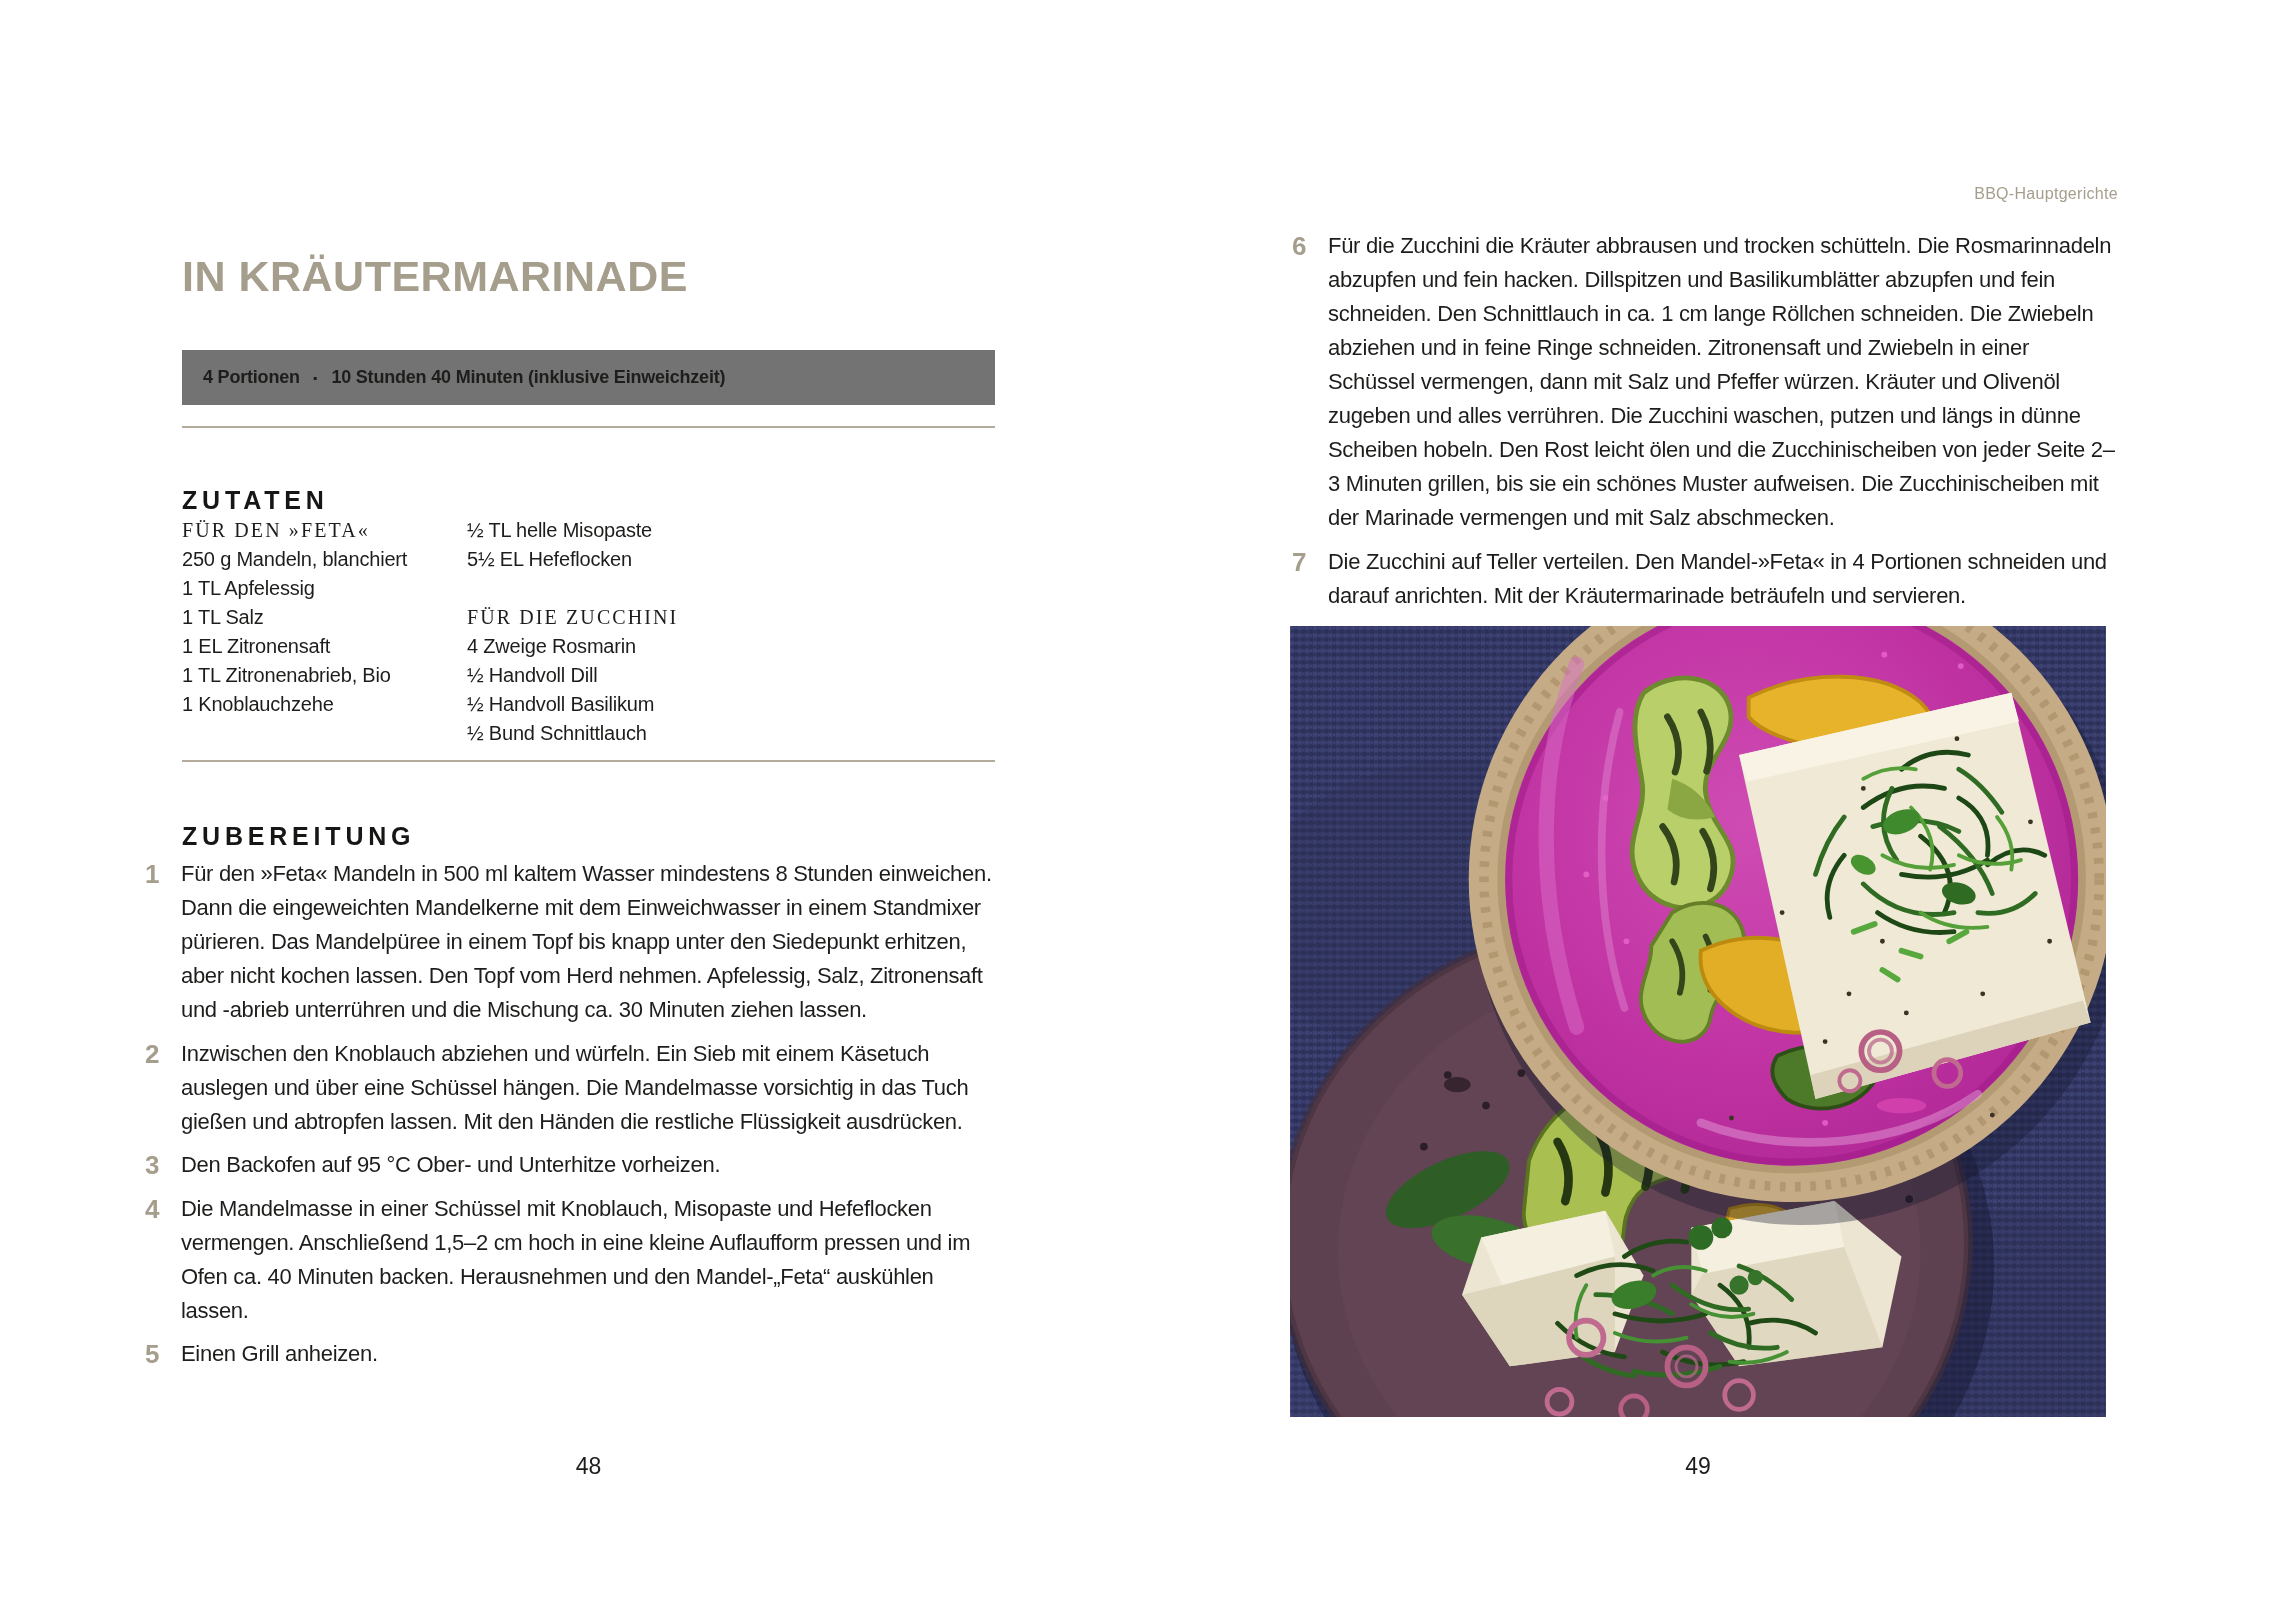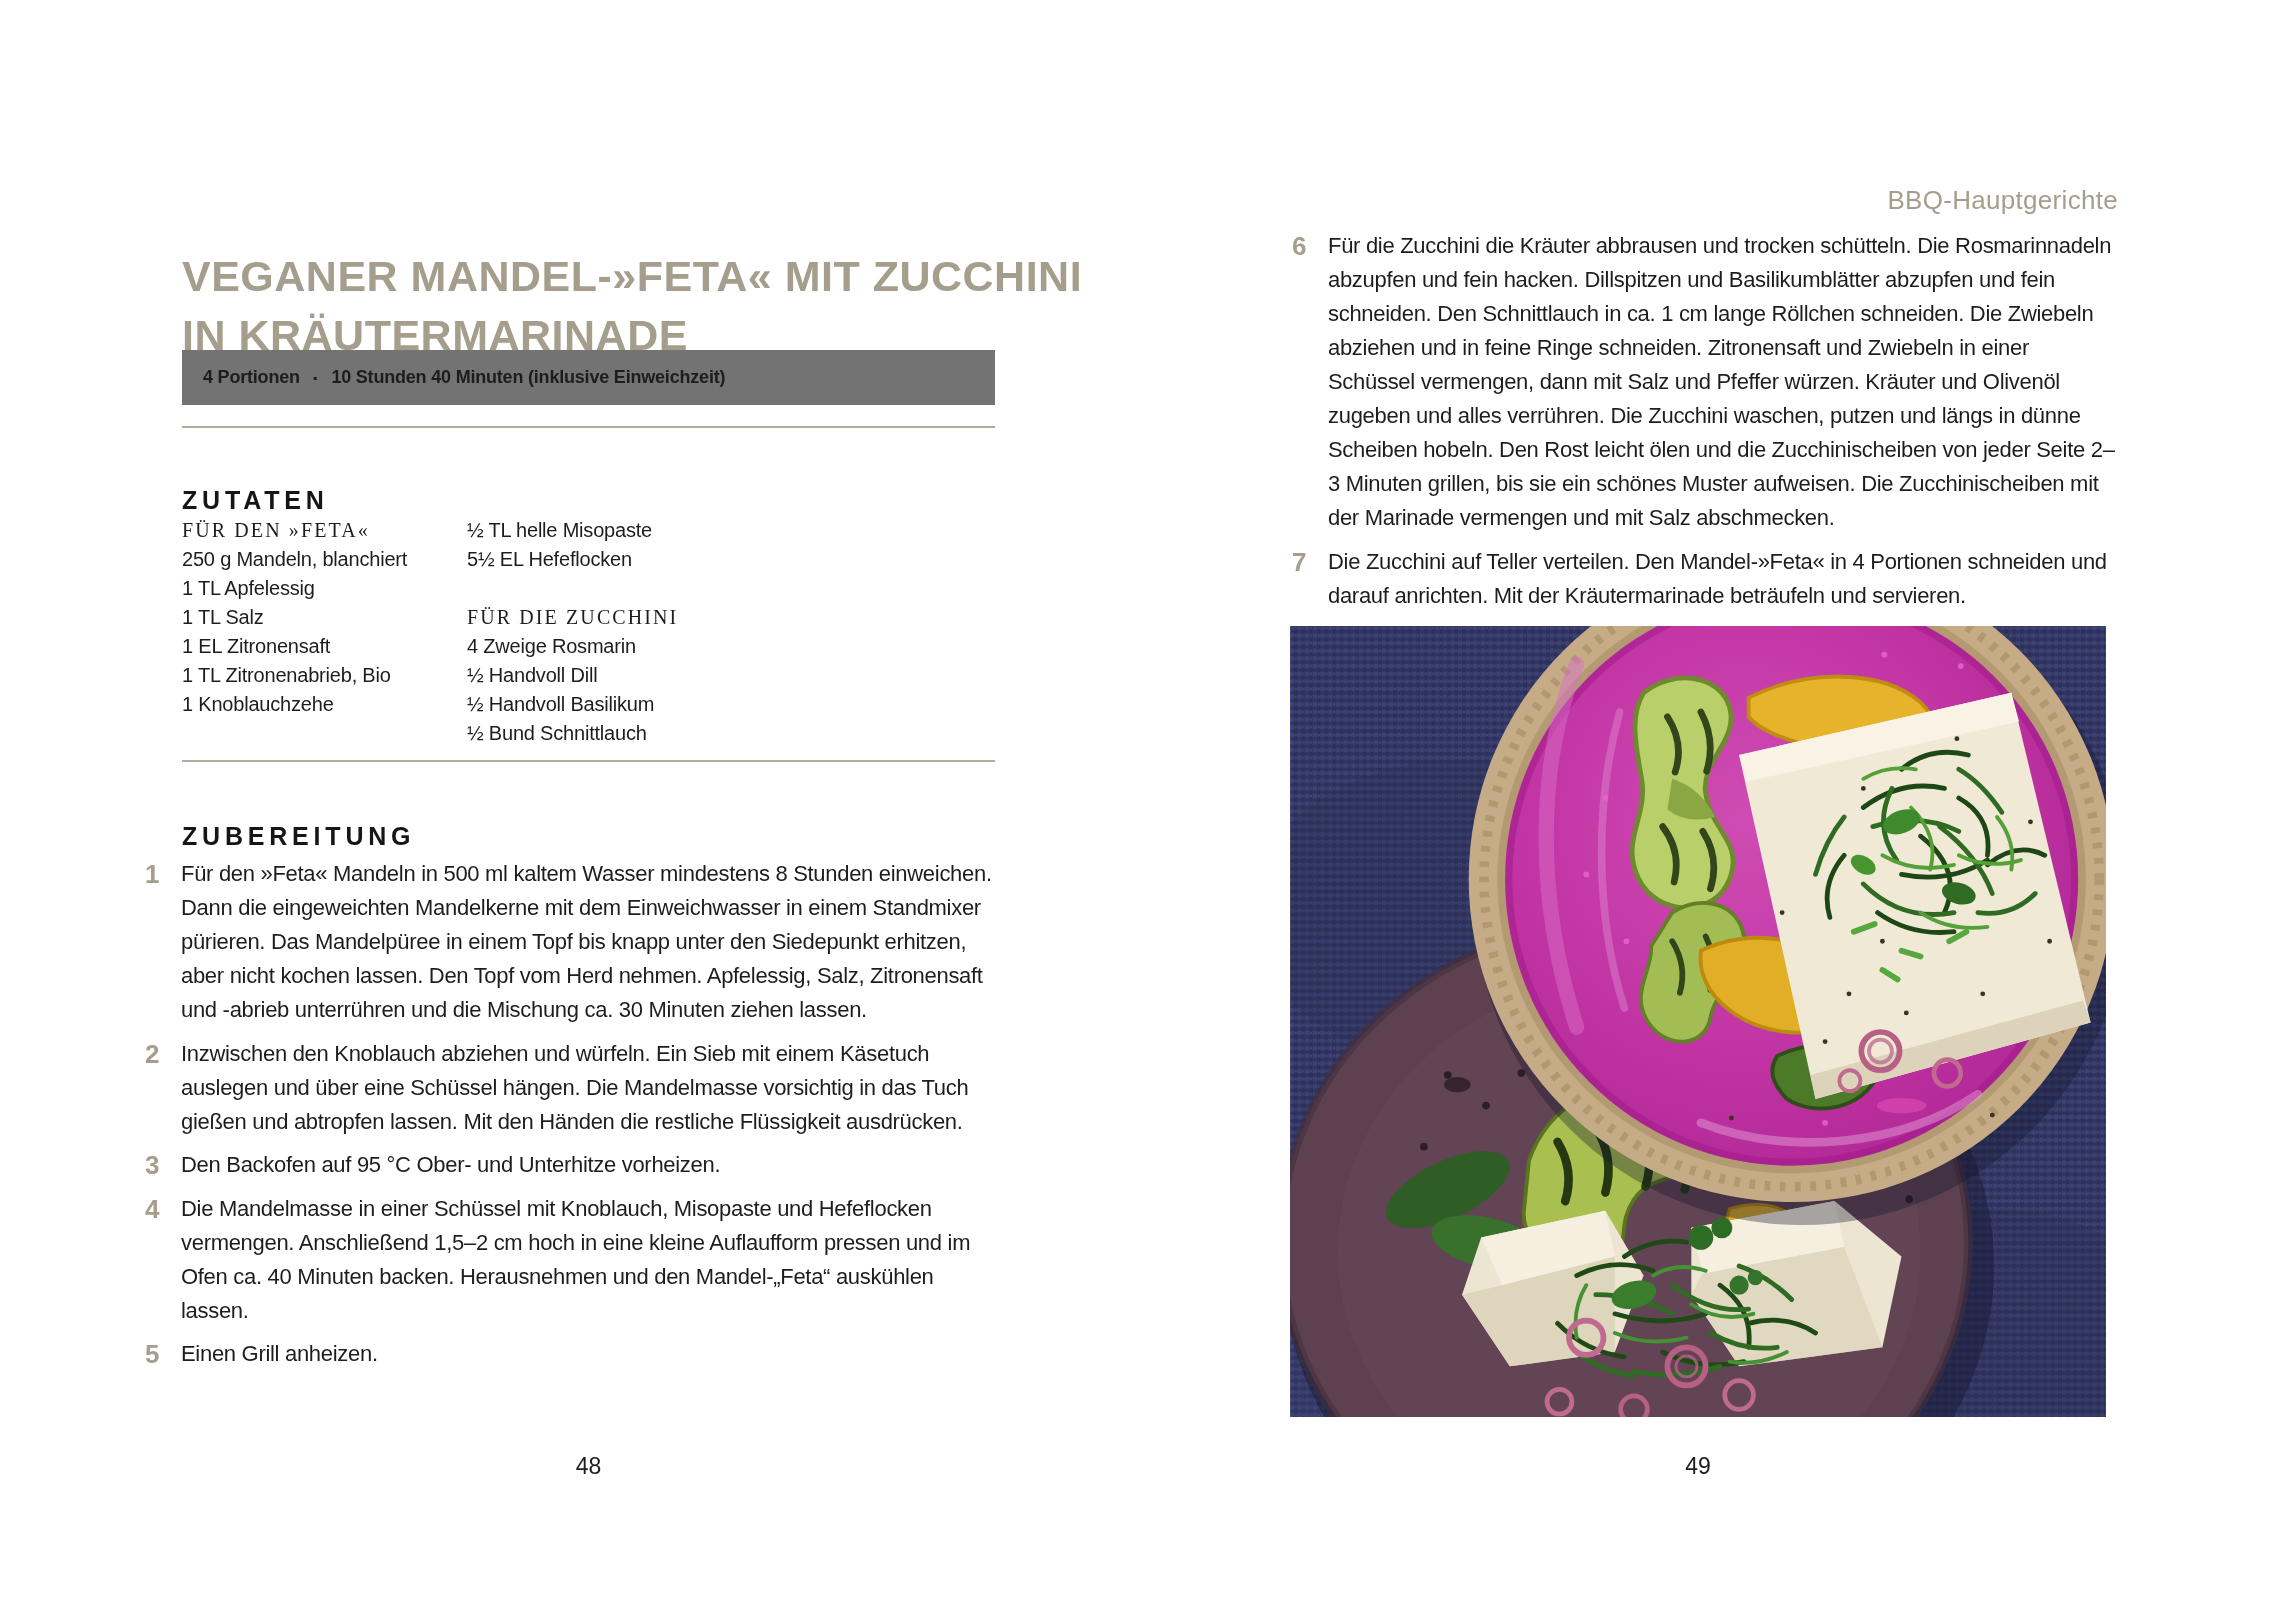--- a/index.html
+++ b/index.html
@@ -34,32 +34,31 @@
   .step{display:flex;margin-bottom:9.6px;}
   .step-num{flex:0 0 36px;font-size:26px;line-height:34px;font-weight:bold;color:#a69e8c;}
   .step-text{font-size:22px;line-height:34px;letter-spacing:-0.3px;}
 
   .page-num{top:1453px;text-align:center;font-size:23px;letter-spacing:0;}
   .pn-left{left:182px;width:813px;}
   .pn-right{left:1290px;width:816px;}
 
   
   .running-head{left:1329px;top:185px;width:789px;text-align:right;
-                font-size:26px;color:#a69e8c;letter-spacing:0.3px;}
+                font-size:16px;color:#a69e8c;letter-spacing:0.3px;}
   .photo{left:1290px;top:626px;width:816px;height:791px;overflow:hidden;}
   .photo svg{display:block;}
 </style>
 </head>
 <body>
 
 <div>
 
   <section>
     <h1 class="abs title">
-      <span style="display:block">VEGANER MANDEL-»FETA« MIT ZUCCHINI</span>
       <span style="display:block">IN KRÄUTERMARINADE</span>
     </h1>
 
     <div class="abs meta-bar">
       <span>4 Portionen</span>
       <span class="dot">·</span>
       <span>10 Stunden 40 Minuten (inklusive Einweichzeit)</span>
     </div>
 
     <div class="abs rule rule1"></div>

